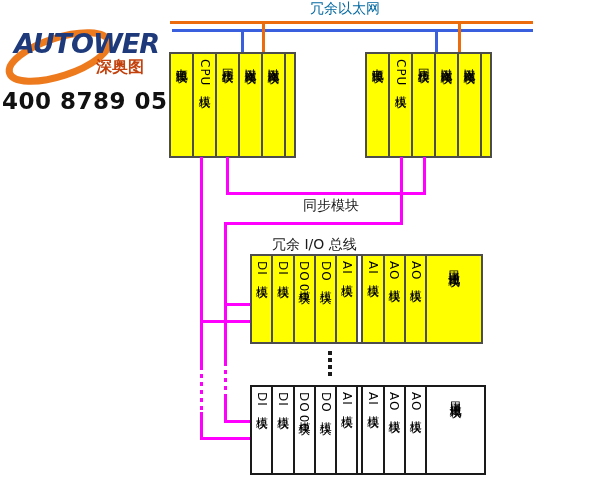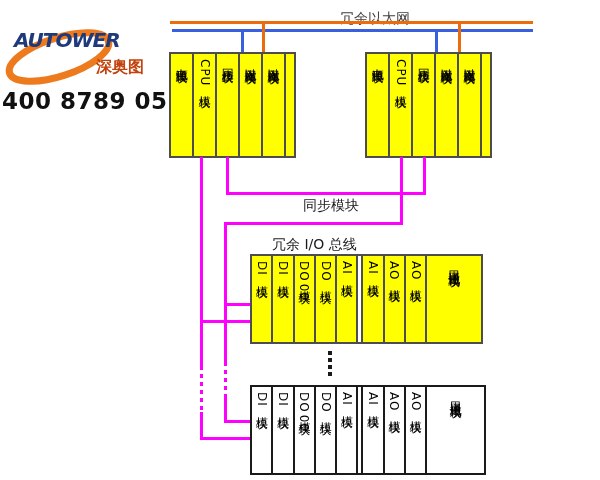--- a/index.html
+++ b/index.html
@@ -6,37 +6,37 @@
   body{
     width:600px;height:480px;background:#ffffff;
     font-family:"DejaVu Sans","Liberation Sans",sans-serif;
     position:relative;overflow:hidden;color:#000;
   }
   #canvas{position:absolute;left:0;top:0;width:600px;height:480px;background:#fff;}
 
   
   .logo-wordmark{
     position:absolute;left:14px;top:28px;
-    font-size:20px;font-weight:bold;font-style:italic;
+    font-size:27px;font-weight:bold;font-style:italic;
     color:#1E3A7A;letter-spacing:-1px;white-space:nowrap;
   }
   .logo-sub{
     position:absolute;left:96px;top:57px;
     font-size:16px;font-weight:bold;color:#c2410c;white-space:nowrap;
   }
   .phone{
     position:absolute;left:2px;top:88px;
     font-size:23px;font-weight:bold;color:#111;
     letter-spacing:0.5px;white-space:nowrap;
   }
 
   
   .eth-label{
-    position:absolute;left:310px;top:10px;width:100px;
-    font-size:14px;color:#404040;text-align:right;white-space:nowrap;
+    position:absolute;left:310px;top:0;width:100px;
+    font-size:14px;color:#0369a1;text-align:left;white-space:nowrap;
   }
   .line-orange{position:absolute;background:#EC6B0D;}
   .line-blue{position:absolute;background:#3A5FDE;}
 
   
   .mag-v{position:absolute;width:3px;background:#FF00FF;}
   .mag-h{position:absolute;height:3px;background:#FF00FF;}
   .mag-v-dotted{
     position:absolute;width:3px;
     background:repeating-linear-gradient(to bottom,#FF00FF 0 4px,rgba(0,0,0,0) 4px 8px);

